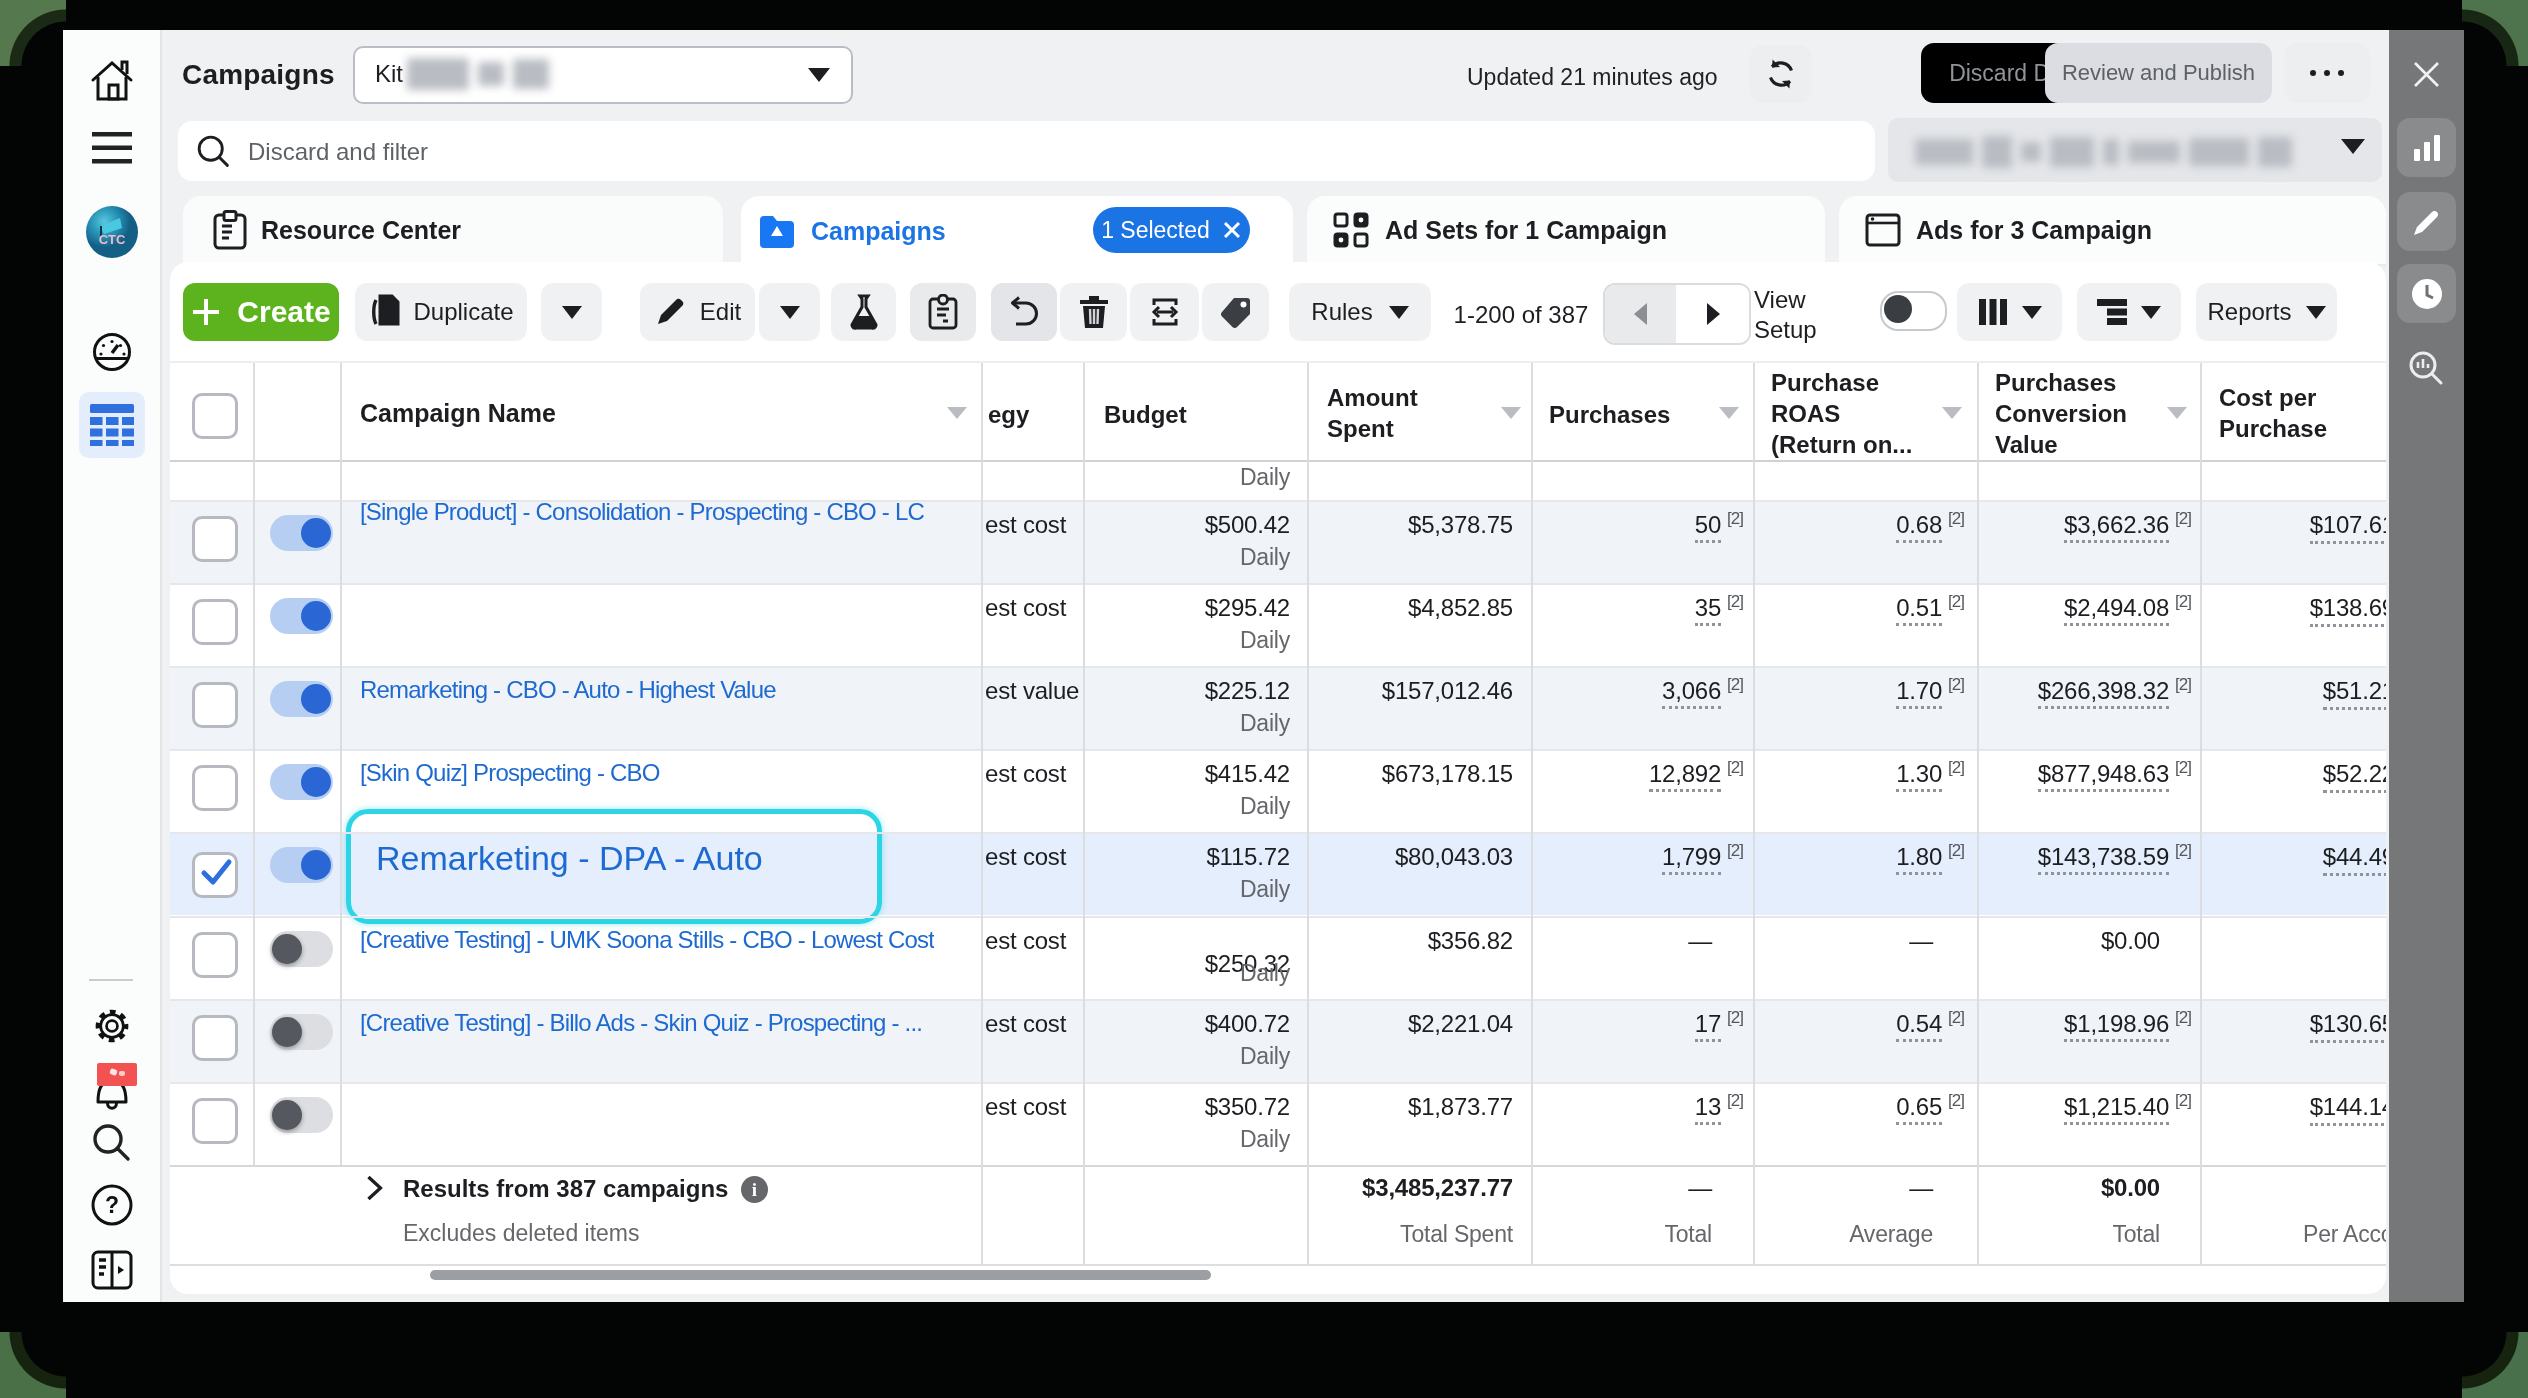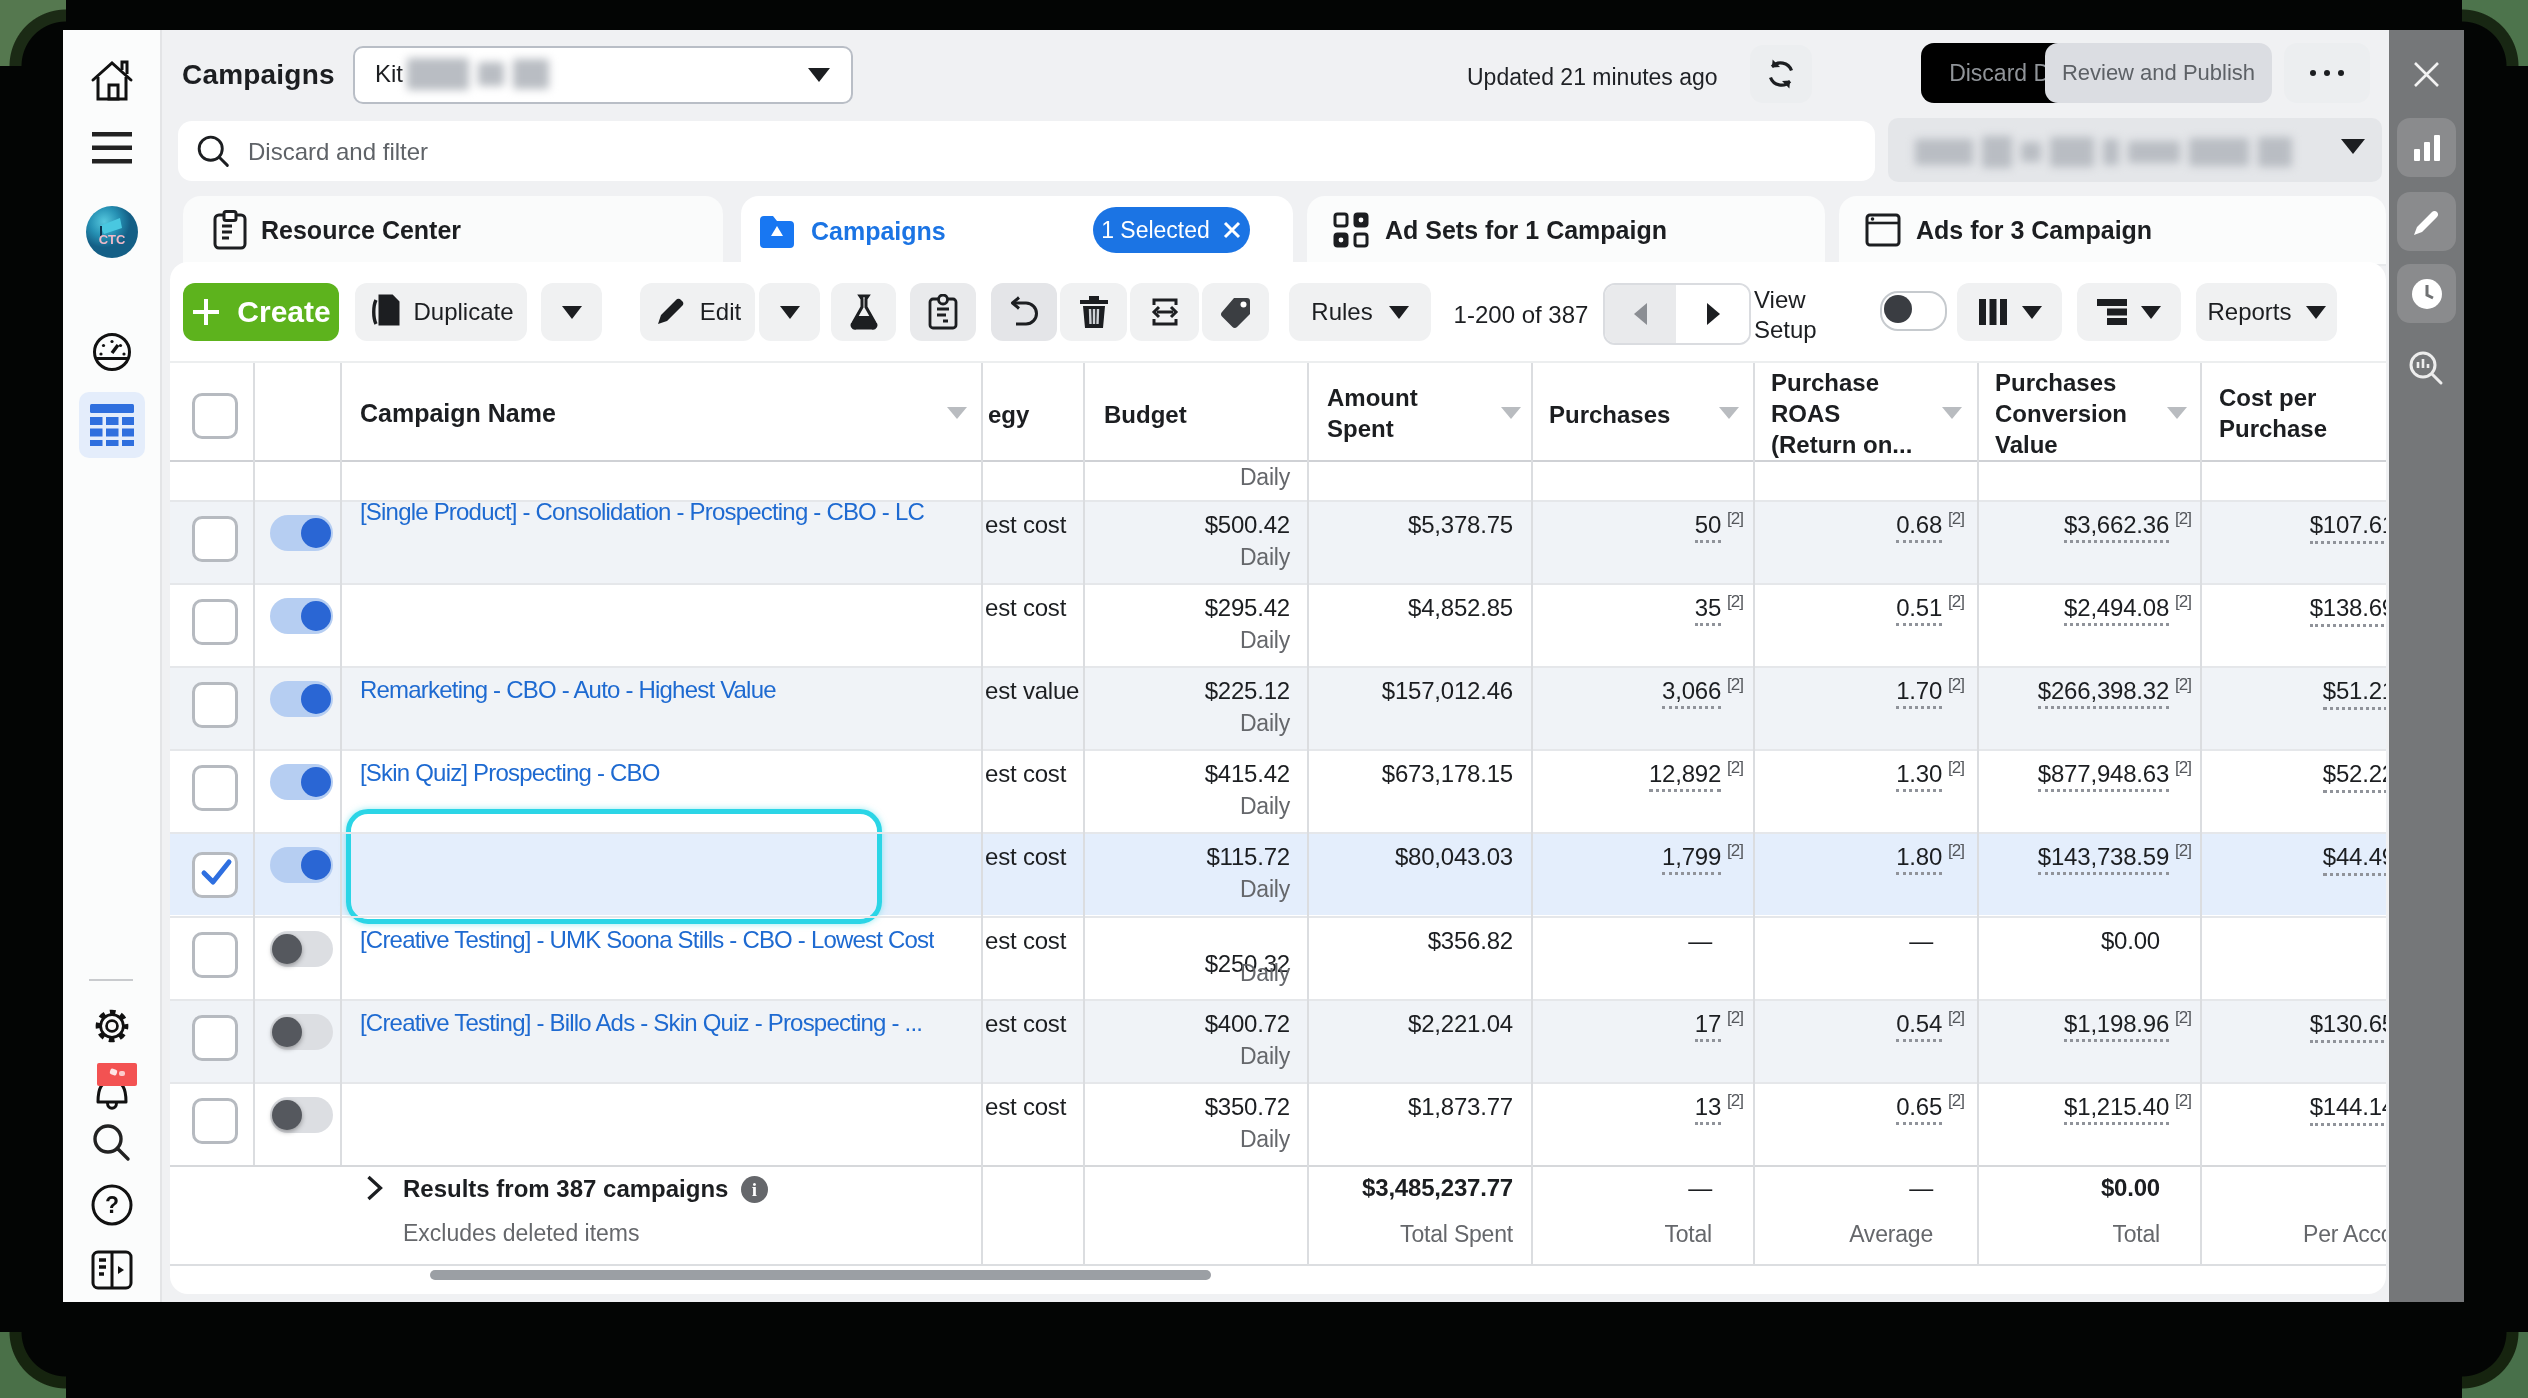--- a/index.html
+++ b/index.html
@@ -418,20 +418,21 @@
       <span class="met" style="position:absolute;right:-9px;white-space:nowrap">$52.22</span>
     </div>
 <div class="rowbg sel" style="top:802px"></div>
 <div class="cb" style="left:129px;top:822px"></div>
     <svg class="abs" style="left:133px;top:824px" width="40" height="36" viewBox="0 0 40 36" fill="none" stroke="#2e6fe0" stroke-width="5">
       <path d="M8 19 L17 28 L33 8" stroke-linecap="round" stroke-linejoin="round"></path>
     </svg>
 <div class="tg on" style="left:207px;top:817px">
       <div class="knob"></div>
     </div>
+<div class="abs link" style="left:313px;top:809px;font-size:34px;letter-spacing:0;max-width:500px">Remarketing - DPA - Auto</div>
 <div class="abs" style="left:283px;top:779px;width:526px;height:105px;border:5px solid #2bd5e6;border-radius:22px;box-shadow:0 0 6px rgba(43,213,230,.5)"></div>
 <div class="val" style="left:922px;top:813px">est cost</div>
 <div class="val rt" style="right:1174px;top:813px;width:220px">$115.72</div>
 <div class="val daily rt" style="right:1174px;top:846px;width:220px">Daily</div>
 <div class="val rt" style="right:951px;top:813px;width:220px">$80,043.03</div>
 <div class="val rt" style="right:721px;top:813px;width:300px"><span class="met">1,799</span><span class="sup">[2]</span></div>
 <div class="val rt" style="right:500px;top:813px;width:300px"><span class="met">1.80</span><span class="sup">[2]</span></div>
 <div class="val rt" style="right:273px;top:813px;width:300px"><span class="met">$143,738.59</span><span class="sup">[2]</span></div>
 <div class="val" style="left:2137px;top:813px;width:186px;height:36px;overflow:hidden">
       <span class="met" style="position:absolute;right:-9px;white-space:nowrap">$44.49</span>

